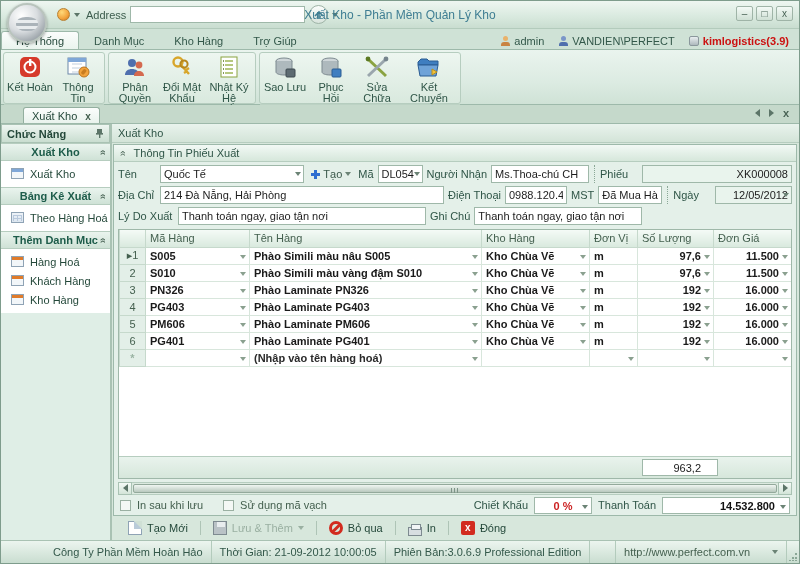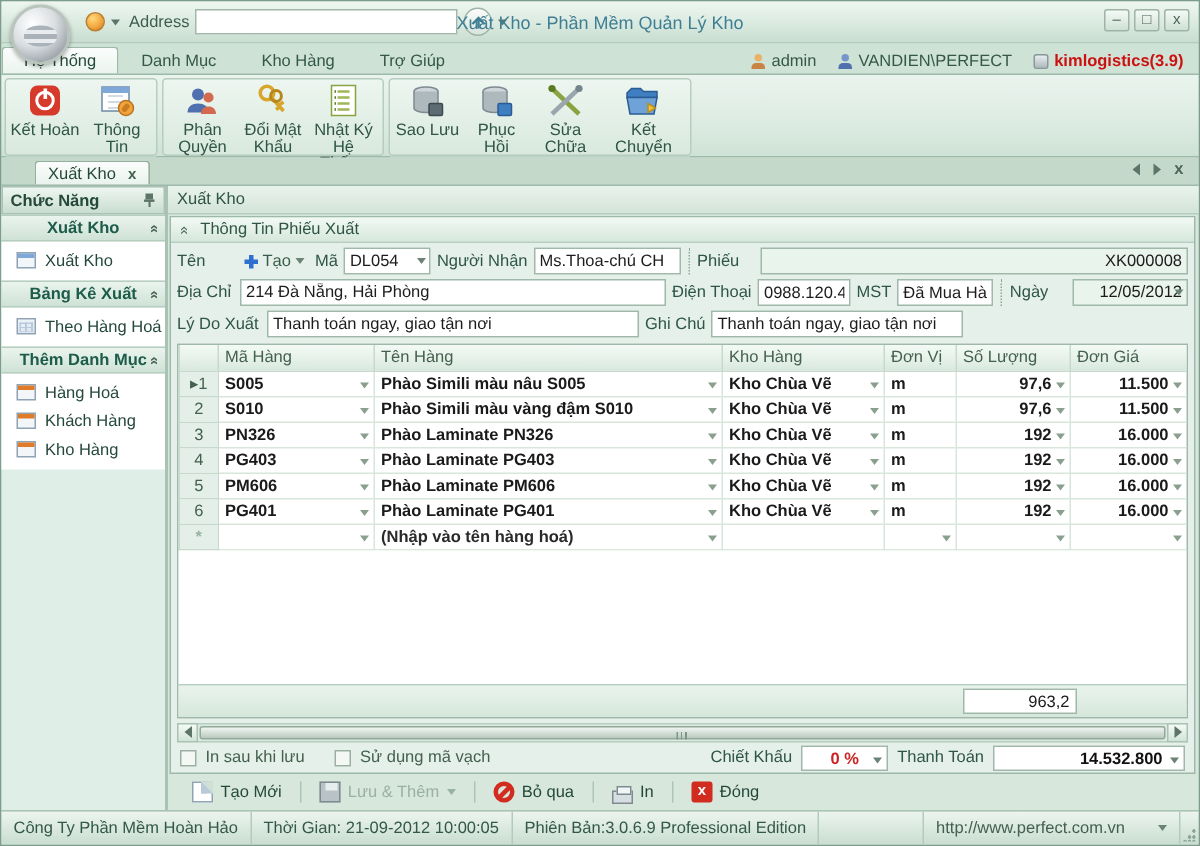--- a/index.html
+++ b/index.html
@@ -144,21 +144,21 @@
   td.rn { background:#e3efe8; border-color:#c6d9cc; color:#44604f; font-weight:normal;
     text-align:center; }
   td .car { position:absolute; right:3px; top:7px; border-top-color:#8aa08f; }
   td.num { text-align:right; padding-right:12px; }
   .newrow td { font-weight:bold; color:#2a2a2a; }
   .newrow td.rn { color:#9ab3a3; }
   .gridfill { flex:1; background:#fff; }
   .totband { height:22px; background:linear-gradient(#e9f3ed,#d6e7db); border-top:1px solid #b6cdbf;
     position:relative; }
   .totbox { position:absolute; left:523px; top:2px; width:76px; height:17px; background:#fff;
-    border:1px solid #9fb8a9; text-align:right; padding:2px 4px 0; color:#1a1a1a; }
+    border:1px solid #9fb8a9; text-align:right; padding:2px 16px 0; color:#1a1a1a; }
 
   
   .hscroll { height:14px; margin:2px 4px 0; display:flex; align-items:center; }
   .sarrow { width:14px; height:13px; background:linear-gradient(#f4faf6,#d3e4d8);
     border:1px solid #a9c2b3; display:flex; align-items:center; justify-content:center; }
   .strack { flex:1; height:13px; background:#dcead f; background:#dceae0; border:1px solid #b6cdbf;
     border-left:none; border-right:none; position:relative; }
   .sthumb { position:absolute; left:1px; right:1px; top:1px; bottom:1px;
     background:linear-gradient(#f0f6f2,#b9c9be); border:1px solid #93a99b; border-radius:2px; }
   .sthumb::after { content:""; position:absolute; left:50%; top:3px; width:8px; height:5px;
@@ -190,21 +190,21 @@
     background:#d22b1f; transform:rotate(-45deg); }
   .ic-print { background:#d7dee1; border:1px solid #7d8a90; height:9px; top:3px; }
   .ic-print::before { content:""; position:absolute; left:2px; top:-4px; width:8px; height:4px;
     background:#f2f5f6; border:1px solid #7d8a90; }
   .ic-close { background:#d22b1f; border-radius:2px; color:#fff; font-weight:bold; font-size:10px;
     text-align:center; line-height:14px; }
 
   
   .statusbar { position:absolute; left:0; right:0; bottom:0; height:23px;
     background:linear-gradient(#ecf5ef,#c9ddd0); border-top:1px solid #a9c2b3;
-    display:flex; align-items:stretch; color:#33584a; }
+    display:flex; align-items:stretch; color:#33584a;padding-left:44px; }
   .scell { display:flex; align-items:center; padding:0 8px; border-right:1px solid #b3cbbc; }
   .statusbar .spacer { flex:1; border-right:none; }
   .scell.url { border-left:1px solid #b3cbbc; gap:22px; color:#44604f; }
   .grip { width:12px; height:100%; position:relative; }
   .grip::after { content:""; position:absolute; right:2px; bottom:2px; width:9px; height:9px;
     background:
       radial-gradient(circle at 8px 2px,#8aa796 1px,transparent 1.4px),
       radial-gradient(circle at 8px 6px,#8aa796 1px,transparent 1.4px),
       radial-gradient(circle at 5px 6px,#8aa796 1px,transparent 1.4px),
       radial-gradient(circle at 8px 9px,#8aa796 1px,transparent 1.4px),
@@ -445,20 +445,22 @@
       <div class="main-title">Xuất Kho</div>
       <div class="panel">
         <div class="sec-h">
           <span class="chev">»</span>
           <span>Thông Tin Phiếu Xuất</span>
         </div>
 
         <div class="form">
           <div class="frow">
             <span class="flabel" style="width:38px;">Tên</span>
+            <span class="combo" style="width:186px;">
+              <input class="fin" style="width: 100%;" value="Quốc Tế"><span class="car"></span></span>
             <span class="tao">
               <span class="plus"></span>
               <span>Tạo</span>
               <span class="car"></span>
               </span>
             <span class="flabel">Mã</span>
             <span class="combo" style="width:58px;">
               <input class="fin" style="width: 100%;" value="DL054"><span class="car"></span></span>
             <span class="flabel">Người Nhận</span>
             <input class="fin" style="width: 98px;" value="Ms.Thoa-chú CH">

